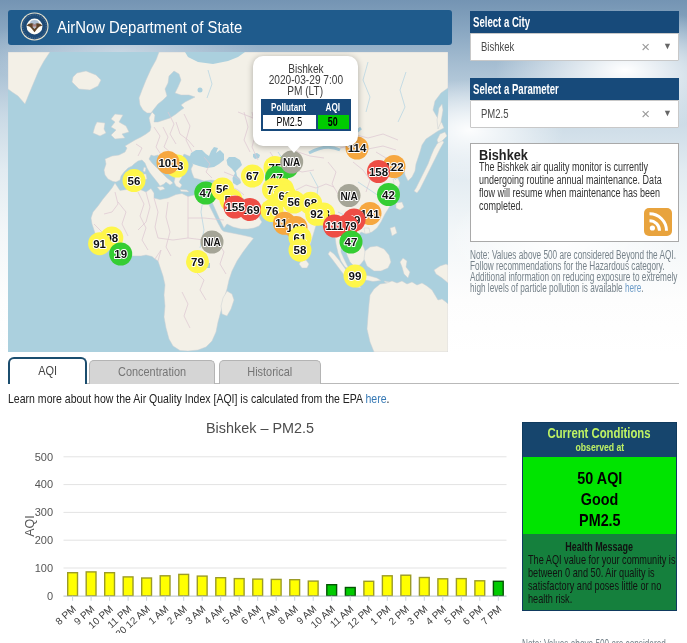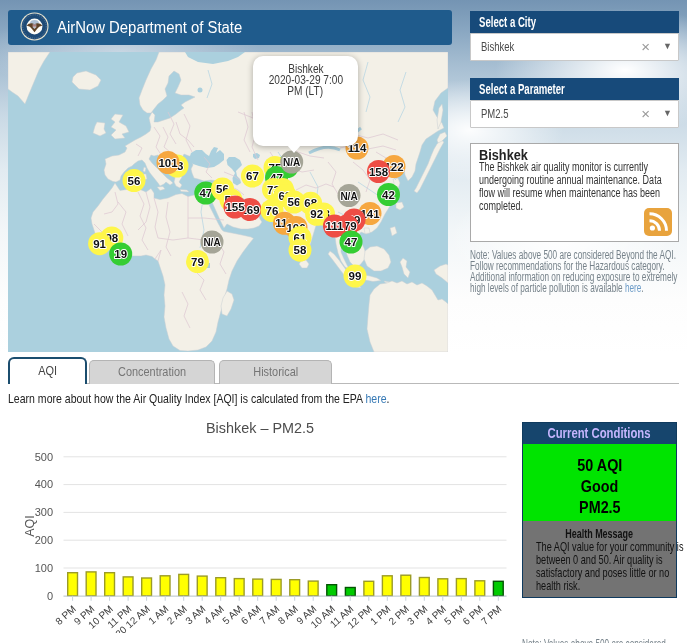--- a/index.html
+++ b/index.html
@@ -23,21 +23,21 @@
 .popup .tt{margin-top:8px;text-align:center;font-size:12.5px;color:#3a3a3a;line-height:11.2px}
 .popup .tt span{display:inline-block;transform:scaleX(.81);transform-origin:50% 50%;white-space:nowrap}
 .ptable{margin:1px auto 0;border-collapse:collapse;font-size:11px}
 .ptable th{background:#17497b;color:#fff;font-weight:bold;padding:0;border:2px solid #17497b;height:11px}
 .ptable th+th{border-left:2px solid #fff}
 .ptable td{border:2px solid #17497b;text-align:center;padding:0;font-size:12px;height:11.5px}
 .ptable .sx2{display:inline-block;transform:scaleX(.74);transform-origin:50% 50%;white-space:nowrap}
 .ptail{position:absolute;left:33px;top:88px;width:0;height:0;border-left:8px solid transparent;
  border-right:8px solid transparent;border-top:9px solid #fff}
 .shead{left:470px;width:209px;height:22px;background:#174a7a;color:#fff;font-weight:bold;
- font-size:14px;line-height:22px;padding-left:9px;box-sizing:border-box}
+ font-size:14px;line-height:22px;padding-left:3px;box-sizing:border-box}
 .shead .sx{transform:scaleX(.685)}
 .sdrop{left:470px;width:209px;height:28px;background:#fff;border:1px solid #c8c8c8;
  box-sizing:border-box;font-size:13px;color:#4a4a4a;line-height:26px;border-radius:1px}
 .sdrop .v{margin-left:10px;display:inline-block;transform:scaleX(.73);transform-origin:0 50%}
 .sdrop .x{position:absolute;right:28px;top:0;color:#999;font-size:15px}
 .sdrop .c{position:absolute;right:6px;top:-1px;color:#666;font-size:9px}
 .infobox{left:470px;top:143px;width:209px;height:99px;background:#fff;border:1px solid #a9a9a9;
  box-sizing:border-box;color:#333}
 .infobox h4{margin:4px 0 0 8px;font-size:15px;line-height:13px;color:#222;transform:scaleX(.85);
  transform-origin:0 50%;white-space:nowrap}
@@ -47,35 +47,35 @@
 .note1{left:470px;top:250px;width:300px;font-size:12px;line-height:11.15px;color:#76828a;
  transform:scaleX(.685);transform-origin:0 0;white-space:nowrap}
 .note1 a{color:#6d9cc8;text-decoration:none}
 .tab{box-sizing:border-box;font-size:13.5px;text-align:center}
 .tab .sx{transform:scaleX(.81);transform-origin:50% 50%}
 .tabline{left:8px;top:383px;width:671px;height:1px;background:#b9b9b9}
 .tab1{left:8px;top:357px;width:79px;height:27px;background:#fff;border:2px solid #1b4d6e;
  border-bottom:none;border-radius:6px 6px 0 0;color:#444;line-height:23px;z-index:3}
 .tab2{left:89px;top:360px;width:126px;height:24px;background:#d5d5d5;border:1px solid #b4b4b4;
  border-bottom:none;border-radius:5px 5px 0 0;color:#757575;line-height:21px}
-.tab3{left:219px;top:360px;width:113px;height:24px;background:#d5d5d5;border:1px solid #b4b4b4;
+.tab3{left:219px;top:360px;width:102px;height:24px;background:#d5d5d5;border:1px solid #b4b4b4;
  border-bottom:none;border-radius:5px 5px 0 0;color:#757575;line-height:21px}
 .learn{left:8px;top:391px;font-size:13px;color:#222;transform:scaleX(.81);
  transform-origin:0 0;white-space:nowrap}
 .learn a{color:#3679b5;text-decoration:none}
 .chart{left:0;top:400px}
 .cc{left:522px;top:422px;width:155px;border:1px solid #0f3a5e;box-sizing:border-box;text-align:center}
 .cc .sx{transform-origin:50% 50%}
-.cch{background:#16456d;color:#c4b5fd;font-weight:bold;padding:2px 0 3px}
+.cch{background:#16456d;color:#bef264;font-weight:bold;padding:2px 0 3px}
 .cch .l1{font-size:14.5px;line-height:16px}
 .cch .l2{font-size:11px;line-height:13px}
 .cch .l3{font-size:13.5px;line-height:16px}
 .ccg{background:#00e400;color:#000;font-weight:bold;font-size:16.5px;line-height:21px;
  padding:11px 0 3px}
-.ccm{background:#737373;color:#111;padding:6px 8px 5px}
+.ccm{background:#15803d;color:#111;padding:6px 0 5px}
 .ccm .hm{font-weight:bold;font-size:13px;line-height:13px;margin-bottom:0}
 .ccm .bd{font-size:12.9px;line-height:13px;text-align:left;padding-left:7px;
  transform:scaleX(.71);transform-origin:0 0;white-space:nowrap}
 .note2{left:522px;top:637px;width:260px;font-size:12px;color:#76828a;
  transform:scaleX(.685);transform-origin:0 0;white-space:nowrap}
 </style></head>
 <body>
 <div class="abs sky"></div>
 
 <div class="abs hdr">
@@ -265,20 +265,32 @@
         <circle cx="343" cy="190" r="11.5" fill="#35cd33"></circle>
         <text x="343" y="194" fill="#111" stroke="#fff" stroke-width="2" paint-order="stroke" stroke-linejoin="round">47</text>
         <circle cx="347" cy="224" r="11.5" fill="#fef64a"></circle>
         <text x="347" y="228" fill="#111" stroke="#fff" stroke-width="2" paint-order="stroke" stroke-linejoin="round">99</text>
         <circle cx="283.7" cy="110" r="11.5" fill="#a5a597"></circle>
         <text x="283.7" y="114" font-size="10" fill="#111" stroke="#fff" stroke-width="2" paint-order="stroke" stroke-linejoin="round">N/A</text>
       </g>
     </svg>
 <div class="popup">
  <div class="tt"><span>Bishkek</span><br><span>2020-03-29 7:00</span><br><span>PM (LT)</span></div>
+ <table class="ptable">
+        <tbody>
+          <tr>
+            <th style="width:53px"><span class="sx2">Pollutant</span></th>
+            <th style="width:31px"><span class="sx2">AQI</span></th>
+          </tr>
+ <tr>
+            <td style="background:#fff"><span class="sx2">PM2.5</span></td>
+            <td style="background:#00cb00;font-weight:bold"><span class="sx2">50</span></td>
+          </tr>
+        </tbody>
+      </table>
  <div class="ptail"></div>
 </div>
 </div>
 
 <div class="abs shead" style="top:11px"><span class="sx">Select a City</span></div>
 <div class="abs sdrop" style="top:33px"><span class="v">Bishkek</span><span class="x">×</span><span class="c">▼</span></div>
 <div class="abs shead" style="top:78px"><span class="sx">Select a Parameter</span></div>
 <div class="abs sdrop" style="top:100px"><span class="v">PM2.5</span><span class="x">×</span><span class="c">▼</span></div>
 
 <div class="abs infobox">
@@ -400,20 +412,21 @@
         <text x="465.3" y="209.8" transform="rotate(-42 465.3 209.8)">5 PM</text>
         <text x="483.8" y="209.8" transform="rotate(-42 483.8 209.8)">6 PM</text>
         <text x="502.3" y="209.8" transform="rotate(-42 502.3 209.8)">7 PM</text>
       </g>
     </svg>
   </div>
 
 <div class="abs cc">
  <div class="cch">
       <div class="l1"><span class="sx" style="transform:scaleX(.78)">Current Conditions</span></div>
+      <div class="l2"><span class="sx" style="transform:scaleX(.79)">observed at</span></div>
     </div>
  <div class="ccg"><span class="sx" style="transform:scaleX(.87)">50 AQI</span><br><span class="sx" style="transform:scaleX(.87)">Good</span><br><span class="sx" style="transform:scaleX(.87)">PM2.5</span></div>
  <div class="ccm">
       <div class="hm"><span class="sx" style="transform:scaleX(.69)">Health Message</span></div>
   <div class="bd">The AQI value for your community is<br>between 0 and 50. Air quality is<br>satisfactory and poses little or no<br>health risk.</div>
     </div>
 </div>
 
 <div class="abs note2">Note: Values above 500 are considered</div>
 

